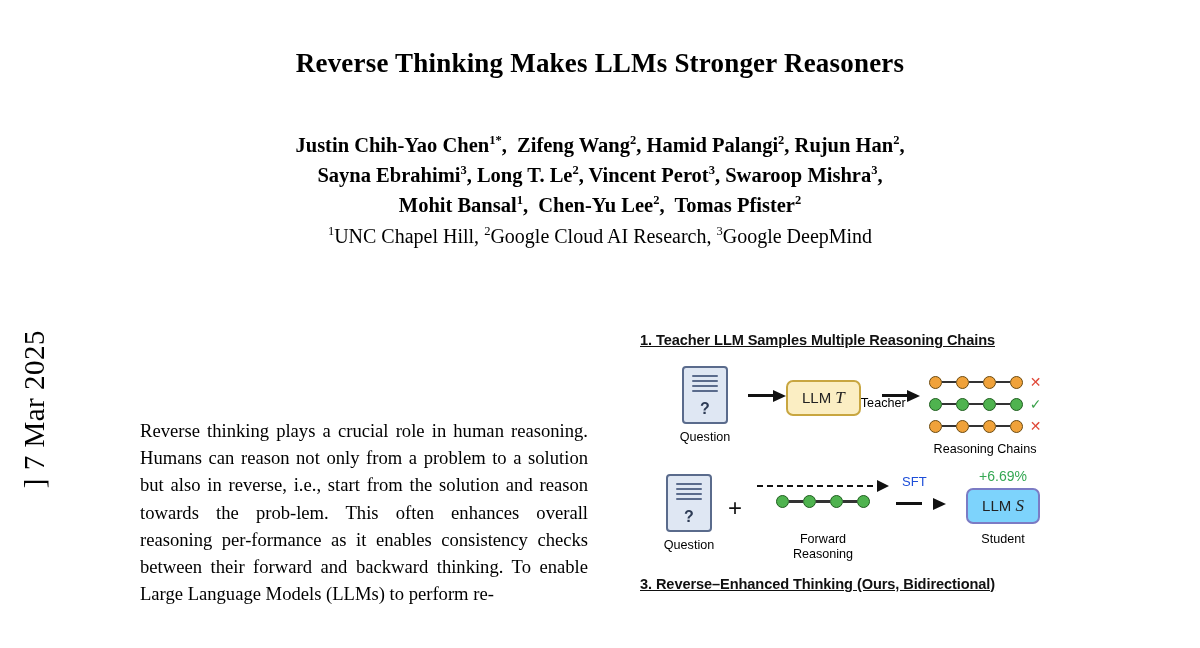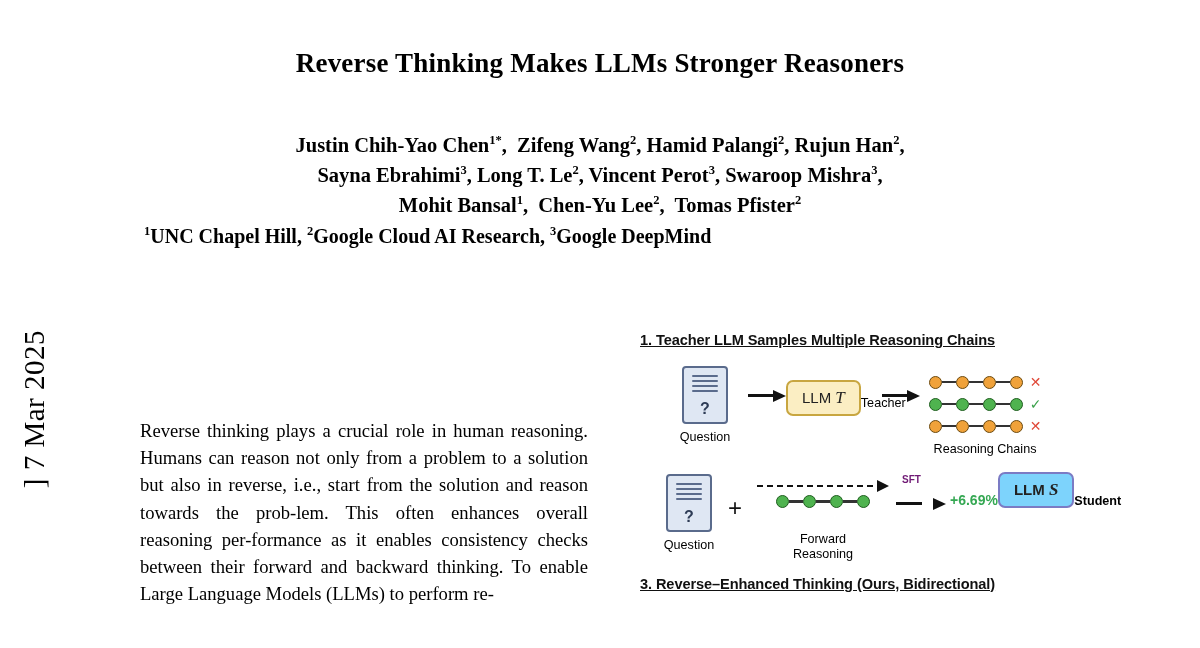--- a/index.html
+++ b/index.html
@@ -61,24 +61,25 @@
   }
   .authors sup {
     font-size: 12.5px;
     font-weight: bold;
     vertical-align: super;
   }
 
   .affil {
     position: absolute;
     top: 219px;
-    left: 144px;
+    left: 150px;
     width: 900px;
+    text-align: center;
     font-size: 20px;
-    font-weight: bold;
+    font-weight: normal;
     line-height: 24px;
   }
   .affil sup { font-size: 12.5px; vertical-align: super; }
 
   
   .abstract-head {
     position: absolute;
     top: 337px;
     left: 140px;
     width: 450px;
@@ -228,23 +229,22 @@
     content: "";
     position: absolute;
     right: 0; top: 0;
     border-left: 12px solid #111;
     border-top: 6px solid transparent;
     border-bottom: 6px solid transparent;
   }
 
   .sft-label {
     font-family: "Liberation Sans", sans-serif;
-    font-size: 10px;
-    color: #701a75;
-    font-weight: bold;
+    font-size: 13px;
+    color: #1d4ed8;
   }
   .gain {
     font-family: "Liberation Sans", sans-serif;
     font-size: 14px;
     color: #35a853;
   }
 </style>
 </head>
 <body>
 
@@ -380,21 +380,21 @@
             <span>Forward</span><br>
             <span>Reasoning</span>
           </div>
         </div>
 
         <div style="position:relative; margin-top:16px; width:54px;">
           <div class="sft-label" style="position:absolute; top:-16px; left:6px;">SFT</div>
           <div class="arrow-r" style="width:50px; margin-top:6px;"></div>
         </div>
 
-        <div style="display:flex; flex-direction:row; align-items:flex-end; width:106px; margin-top:-6px;font-weight:bold;">
+        <div style="display:flex; flex-direction:column; align-items:center; width:106px; margin-top:-6px;">
           <div class="gain">+6.69%</div>
           <div class="llm-box student" style="margin-top:4px;">
             <span>LLM</span>
             <span class="cal">S</span>
           </div>
           <div class="icon-label" style="margin-top:8px;">Student</div>
         </div>
       </div>
     </div>
 

